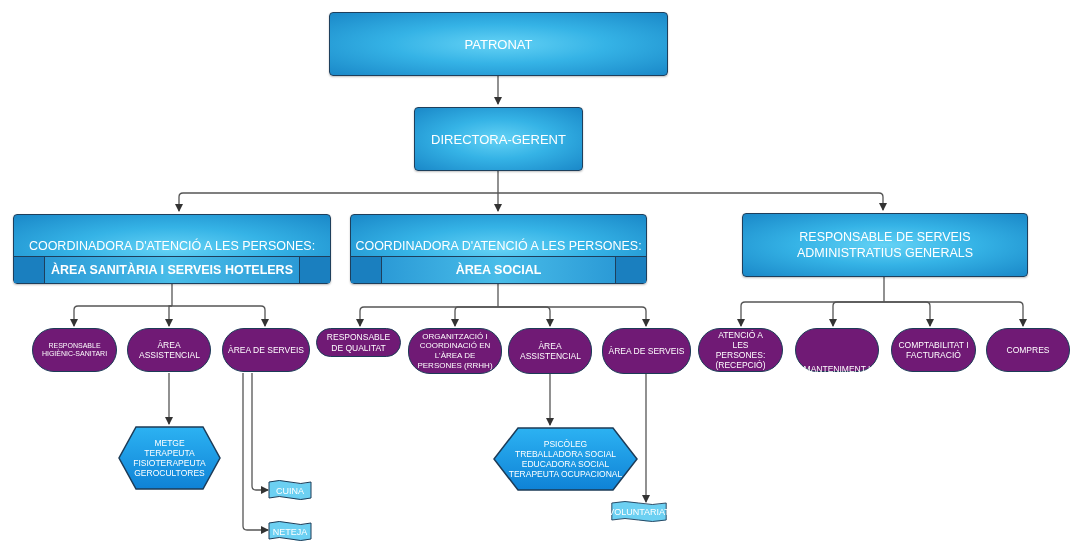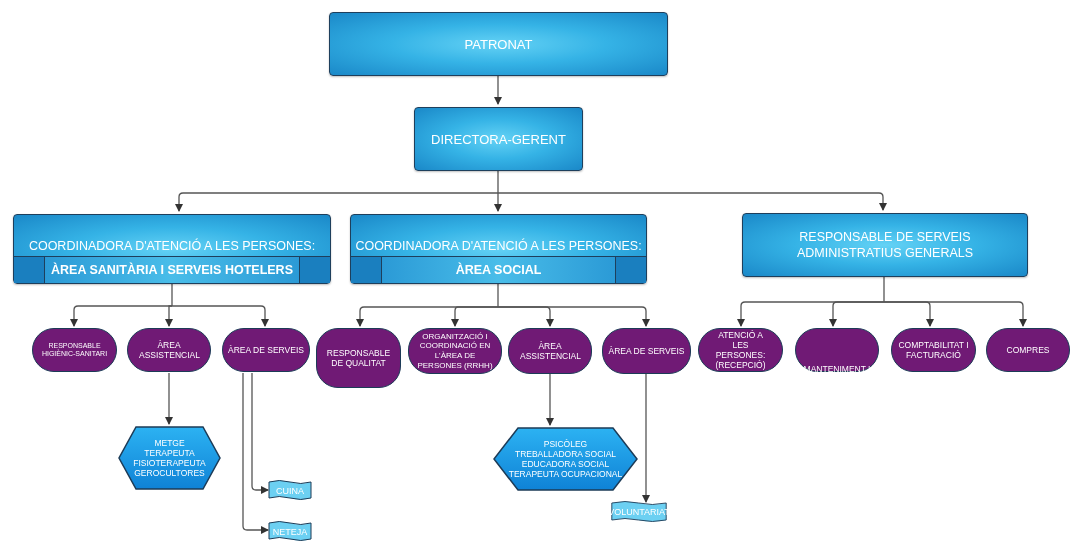--- a/index.html
+++ b/index.html
@@ -145,21 +145,21 @@
   </svg>
   <span class="txt">CUINA</span>
 </div>
 <div class="flag" style="left:268px; top:521px; width:44px; height:21px;">
   <svg viewBox="0 0 44 21" preserveAspectRatio="none">
     <path d="M1,2 Q11,-1 22,2 T43,2 L43,18 Q33,21 22,18 T1,18 Z" fill="#6cd0f2" stroke="#1c3b57" stroke-width="1"></path>
   </svg>
   <span class="txt">NETEJA</span>
 </div>
 
-<div class="pill" style="left:316px; top:328px; width:85px; height:60px;">
+<div class="pill" style="left:316px; top:328px; width:85px; height:29px;">
   <span style="width:78px;">RESPONSABLE DE QUALITAT</span>
 </div>
 <div class="pill" style="left:408px; top:328px; width:94px; height:46px; font-size:8px;">
   <span style="width:88px;">ORGANITZACIÓ I COORDINACIÓ EN L'ÀREA DE PERSONES (RRHH)</span>
 </div>
 <div class="pill" style="left:508px; top:328px; width:84px; height:46px;">
   <span style="width:60px;">ÀREA ASSISTENCIAL</span>
 </div>
 <div class="pill" style="left:602px; top:328px; width:89px; height:46px;">
   <span>ÀREA DE SERVEIS</span>

